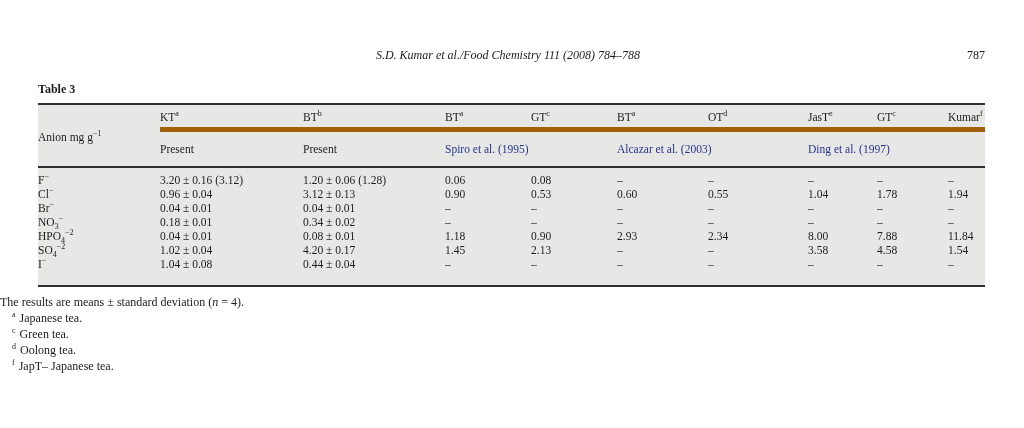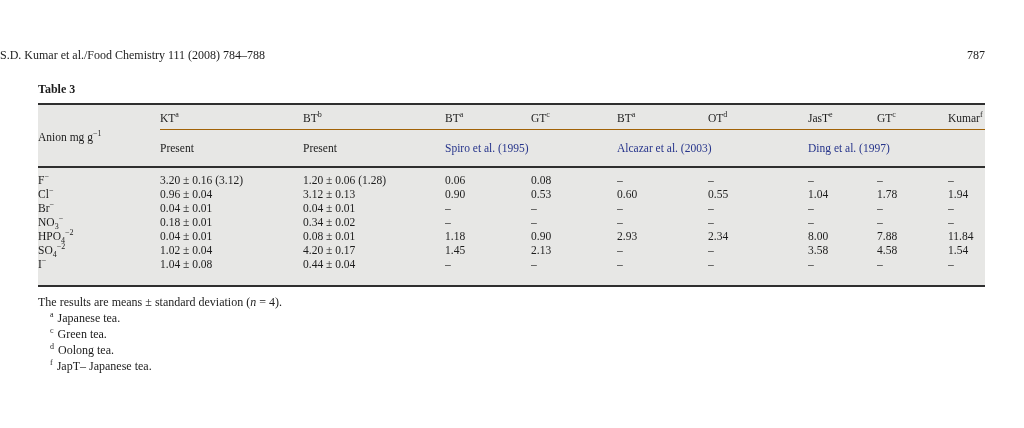--- a/index.html
+++ b/index.html
@@ -12,20 +12,22 @@
     overflow: hidden;
   }
   .running-head {
     position: relative;
     margin-top: 48px;
     height: 15px;
     font-size: 12px;
   }
   .rh-citation {
     position: absolute; left: 0; right: 8px;
+    text-align: center;
+    font-style: italic;
   }
   .rh-page {
     position: absolute; right: 39px; top: 0;
   }
   .table-block { margin-left: 38px; width: 947px; }
   .table-label {
     margin-top: 19px;
     font-weight: bold;
     font-size: 12px;
     line-height: 14px;
@@ -47,30 +49,30 @@
   }
   table.data-table th, table.data-table td {
     font-weight: normal;
     text-align: left;
     padding: 0;
     line-height: 14px;
     white-space: nowrap;
     overflow: hidden;
   }
   tr.hrow1 th { height: 25px; vertical-align: middle; padding-top: 3px; }
-  tr.hrow1 th.colhead { border-bottom: 1px solid #a16207; }
+  tr.hrow1 th.colhead { border-bottom: 5px solid #a16207; }
   th.anion-th { vertical-align: top; padding-top: 7px; border-bottom: 2px solid #2f2f2f; }
   tr.hrow2 th { height: 38px; vertical-align: middle; border-bottom: 2px solid #2f2f2f; }
   tr.hrow2 th.ref { color: #26348b; }
   tbody tr td { height: 14px; }
   tbody tr:first-child td { padding-top: 5px; height: 19px; }
   tbody tr:last-child td { padding-bottom: 14px; height: 28px; }
   sup.sp { font-size: 8px; vertical-align: super; line-height: 0; }
   sub.sb { font-size: 8px; vertical-align: sub; line-height: 0; }
-  .notes { margin-left: 38px; font-size: 12px; }
+  .notes { font-size: 12px; }
   .results-note { margin-top: 8px; line-height: 15px; }
   .results-note i { font-style: italic; }
   .footnote { padding-left: 12px; line-height: 16px; }
   .footnote sup.sp { margin-right: 4px; }
 </style>
 </head>
 <body>
 
 <div class="running-head">
   <span class="rh-citation">S.D. Kumar et al./Food Chemistry 111 (2008) 784–788</span>

